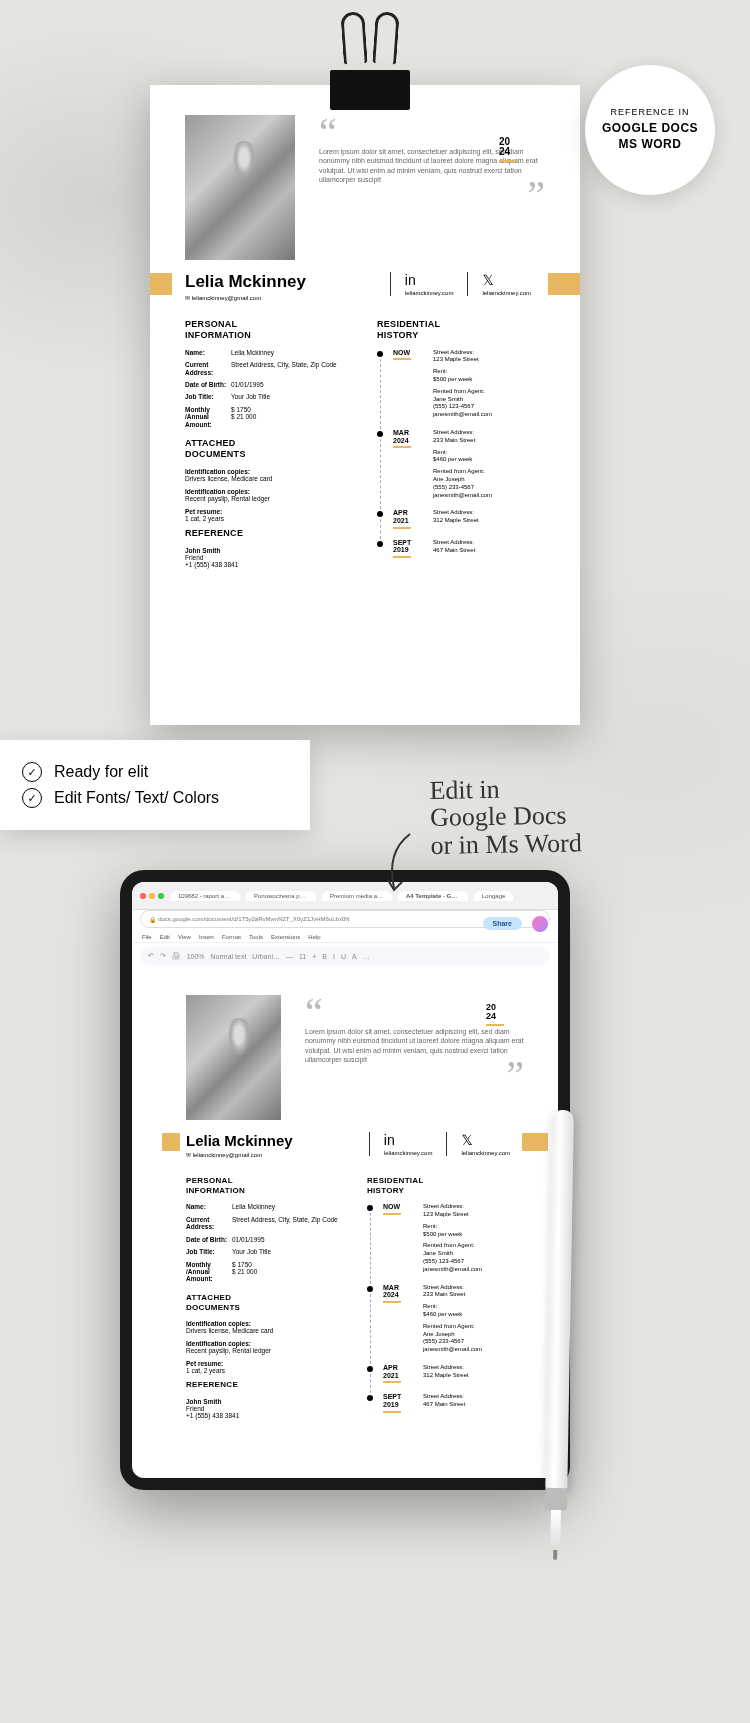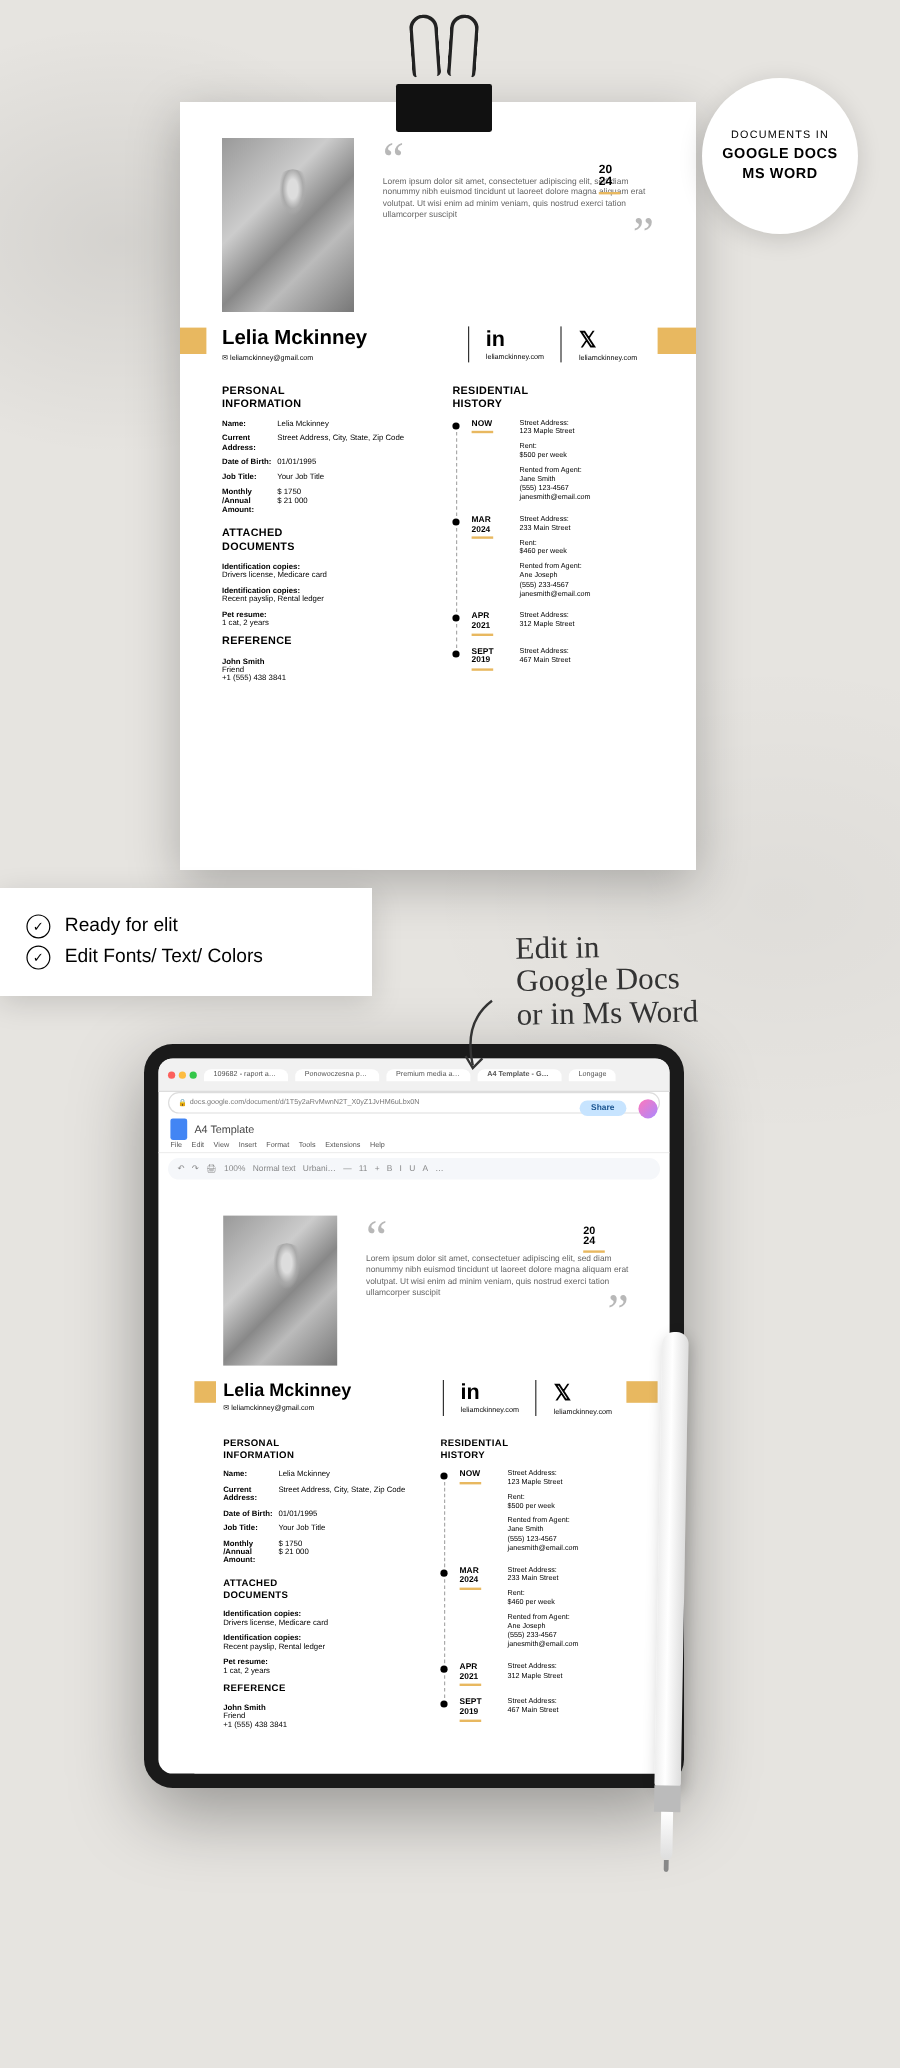--- a/index.html
+++ b/index.html
@@ -26,21 +26,21 @@
   .quote-open{font-size:40px;color:#b8b8b8;font-family:Georgia,serif;line-height:.3;margin:12px 0 8px}
   .quote-close{font-size:40px;color:#b8b8b8;font-family:Georgia,serif;text-align:right;line-height:.3;margin-top:4px}
   .bio{font-size:7px;color:#666;line-height:1.35}
   .namebar{display:flex;align-items:flex-start;margin-top:12px;position:relative}
   .accent-l{position:absolute;left:-35px;width:22px;height:22px;background:#e8b860;top:1px}
   .accent-r{position:absolute;right:-35px;width:32px;height:22px;background:#e8b860;top:1px}
   .name{font-size:17px;font-weight:700}
   .email{font-size:6px;margin-top:2px}
   .socials{display:flex;margin-left:auto;gap:0}
   .social{border-left:1px solid #333;padding:0 14px;font-size:6px}
-  .social .ic{font-size:18px;font-weight:700;display:block;margin-bottom:2px}
+  .social .ic{font-size:14px;font-weight:400;display:block;margin-bottom:2px}
   .cols{display:flex;gap:24px;margin-top:18px}
   .col{flex:1}
   h4{font-size:9px;font-weight:800;letter-spacing:.3px;margin-bottom:8px;line-height:1.2}
   .row{display:flex;margin-bottom:5px}
   .lbl{width:46px;font-weight:700;font-size:6.5px;line-height:1.15}
   .val{font-size:6.5px;flex:1;line-height:1.15}
   .sub{font-weight:700;font-size:6.5px;margin-top:2px}
   .subv{font-size:6.5px;margin-bottom:6px}
   .timeline{position:relative}
   .titem{display:flex;gap:10px;position:relative;margin-bottom:10px}
@@ -84,21 +84,21 @@
   .tablet .name{font-size:15px}
   .tablet h4{font-size:8px}
   .tablet .yearbox{right:20px;top:8px;font-size:9px}
   .tablet .accent-l{left:-24px;width:18px;height:18px}
   .tablet .accent-r{right:-24px;width:26px;height:18px}
 </style>
 </head>
 <body>
 
 <div class="badge">
-  <div class="a">DOCUMENTS IN</div>
+  <div class="a">REFERENCE IN</div>
   <div class="b">GOOGLE DOCS</div>
   <div class="b">MS WORD</div>
 </div>
 
 <div class="clip">
   <div class="ring l"></div>
     <div class="ring r"></div>
   <div class="bar"></div>
 </div>
 
@@ -253,24 +253,20 @@
           <i style="width:6px;height:6px;border-radius:50%;background:#34c749;display:block"></i>
         </span>
       <div class="tab">109682 - raport automa…</div>
       <div class="tab">Ponowoczesna polszczyzna…</div>
       <div class="tab">Premium media agenda…</div>
       <div class="tab" style="background:#fff;font-weight:600">A4 Template - Google Docs</div>
       <div class="tab">Longage</div>
     </div>
     <div class="url">🔒&nbsp;<span>docs.google.com/document/d/1T5y2aRvMwnN2T_X0yZ1JvHM6uLbx0N</span></div>
     <div class="docs-hdr">
-      <div style="display:flex;align-items:center;gap:6px">
-        <span style="width:14px;height:18px;background:#4285f4;border-radius:2px;display:inline-block"></span>
-        <span class="docs-title">A4 Template</span>
-      </div>
       <div class="docs-menu" id="docs-menu">
           <span>File</span>
           <span>Edit</span>
           <span>View</span>
           <span>Insert</span>
           <span>Format</span>
           <span>Tools</span>
           <span>Extensions</span>
           <span>Help</span>
         </div>

